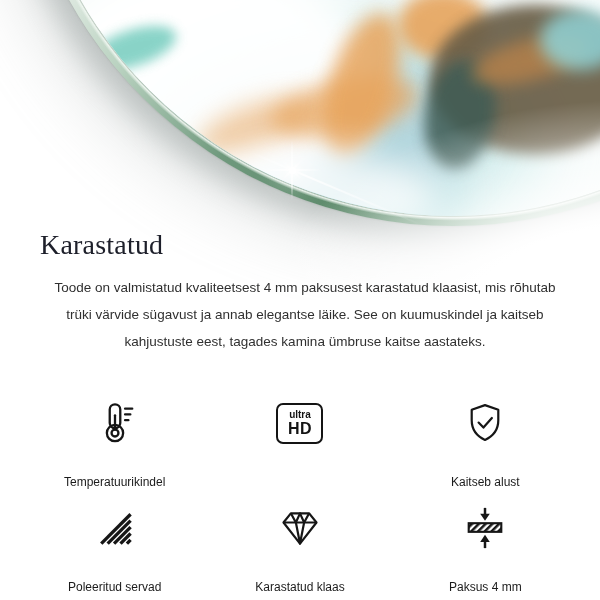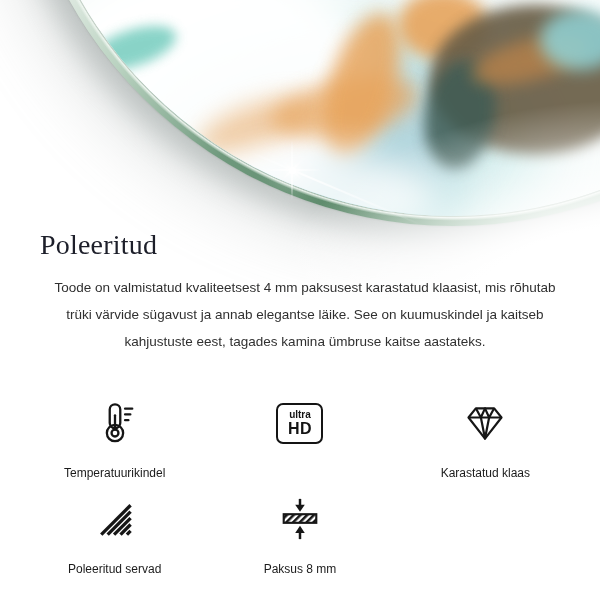--- a/index.html
+++ b/index.html
@@ -72,21 +72,21 @@
   .desc{
     margin:12px 0 0;max-width:540px;
     font-size:13.5px;line-height:27px;color:var(--body-text,#303030);text-align:center;
   }
 
   
   .features{
     position:absolute;left:0;top:400px;width:600px;box-sizing:border-box;padding:0 22px;
     display:grid;grid-template-columns:repeat(3,1fr);row-gap:16px;z-index:5;
   }
-  .feature{display:flex;flex-direction:column;align-items:center;gap:20px;}
+  .feature{display:flex;flex-direction:column;align-items:center;gap:29px;}
   .icon{height:46px;display:flex;align-items:center;justify-content:center;color:#161616;}
   .icon svg{display:block;}
   .flabel{font-size:12px;color:var(--label-text,#1b1b1b);text-align:left;white-space:nowrap;}
   .hd-badge{
     width:43px;height:37px;border:2.5px solid #141414;border-radius:7px;
     display:flex;flex-direction:column;align-items:center;justify-content:center;line-height:1;
   }
   .hd-badge .t1{font-size:10px;font-weight:700;color:#141414;}
   .hd-badge .t2{font-size:16px;font-weight:700;color:#141414;margin-top:1px;letter-spacing:.5px;text-align:center;}
 </style>
@@ -123,21 +123,21 @@
     <div class="ray v"></div>
     <div class="ray h"></div>
     <div class="ray d1"></div>
     <div class="ray d2"></div>
     <div class="dot"></div>
   </div>
 </div>
 
 <div class="content">
   <h1 class="title">
-    <span>Poleeritud</span><br>
+    <span>Karastatud</span><br>
   </h1>
   <p class="desc">Toode on valmistatud kvaliteetsest 4 mm paksusest karastatud klaasist, mis rõhutab trüki värvide sügavust ja annab elegantse läike. See on kuumuskindel ja kaitseb kahjustuste eest, tagades kamina ümbruse kaitse aastateks.</p>
 </div>
 
 <div class="features">
 
   <div class="feature">
     <div class="icon">
       <svg width="46" height="46" viewBox="0 0 48 48" fill="none" stroke="currentColor" stroke-width="2.4" stroke-linecap="round">
         <rect x="18.5" y="4.5" width="11" height="25" rx="5.5"></rect>
@@ -154,58 +154,67 @@
 
   <div class="feature">
     <div class="icon">
       <div class="hd-badge">
         <span class="t1">ultra</span>
         <span class="t2">HD</span>
       </div>
     </div>
   </div>
 
-
-  <div class="feature">
-    <div class="icon">
-      <svg width="46" height="44" viewBox="0 0 48 48" fill="none" stroke="currentColor" stroke-width="2.4" stroke-linejoin="round">
-        <path d="M14 8 L34 8 L42 18 L24 41 L6 18 Z"></path>
-        <line x1="6" y1="18" x2="42" y2="18"></line>
-        <path d="M14 8 L19.5 18 L24 8 L28.5 18 L34 8"></path>
-        <path d="M19.5 18 L24 41 L28.5 18"></path>
-      </svg>
-    </div>
-    <div class="flabel">Karastatud klaas</div>
+  <div class="feature">
+    <div class="icon">
+      <svg width="44" height="46" viewBox="0 0 48 48" fill="none" stroke="currentColor" stroke-width="2.4" stroke-linecap="round" stroke-linejoin="round">
+        <path d="M24 4.5 L38.5 9.5 V21 C38.5 31 32.5 38.5 24 42.5 C15.5 38.5 9.5 31 9.5 21 V9.5 Z"></path>
+        <polyline points="17,23.5 22.3,29 31.5,18.5"></polyline>
+      </svg>
+    </div>
+    <div class="flabel">Kaitseb alust</div>
   </div>
 
   <div class="feature">
     <div class="icon">
       <svg width="44" height="44" viewBox="0 0 48 48" stroke="currentColor" stroke-width="3.6" fill="none">
         <line x1="9" y1="41" x2="41" y2="9"></line>
         <line x1="16" y1="41" x2="41" y2="16"></line>
         <line x1="23" y1="41" x2="41" y2="23"></line>
         <line x1="30" y1="41" x2="41" y2="30"></line>
         <line x1="37" y1="41" x2="41" y2="37"></line>
       </svg>
     </div>
     <div class="flabel">Poleeritud servad</div>
+  </div>
+
+  <div class="feature">
+    <div class="icon">
+      <svg width="46" height="44" viewBox="0 0 48 48" fill="none" stroke="currentColor" stroke-width="2.4" stroke-linejoin="round">
+        <path d="M14 8 L34 8 L42 18 L24 41 L6 18 Z"></path>
+        <line x1="6" y1="18" x2="42" y2="18"></line>
+        <path d="M14 8 L19.5 18 L24 8 L28.5 18 L34 8"></path>
+        <path d="M19.5 18 L24 41 L28.5 18"></path>
+      </svg>
+    </div>
+    <div class="flabel">Karastatud klaas</div>
   </div>
 
   <div class="feature">
     <div class="icon">
       <svg width="46" height="46" viewBox="0 0 48 48" fill="none">
         <defs>
           <pattern id="hatch" width="5" height="5" patternUnits="userSpaceOnUse" patternTransform="rotate(45)">
             <rect width="5" height="5" fill="#fff"></rect>
             <rect width="2.6" height="5" fill="#161616"></rect>
           </pattern>
         </defs>
         <line x1="24" y1="3" x2="24" y2="9.5" stroke="#161616" stroke-width="2.6"></line>
         <polygon points="19,9 29,9 24,16.5" fill="#161616"></polygon>
         <rect x="7" y="19" width="34" height="9" fill="url(#hatch)" stroke="#161616" stroke-width="2.2"></rect>
         <polygon points="19,38.5 29,38.5 24,31" fill="#161616"></polygon>
         <line x1="24" y1="38.5" x2="24" y2="45" stroke="#161616" stroke-width="2.6"></line>
       </svg>
     </div>
-    <div class="flabel">Paksus 8 mm</div>
+    <div class="flabel">Paksus 4 mm</div>
   </div>
 
 </div>
 
 </body></html>

